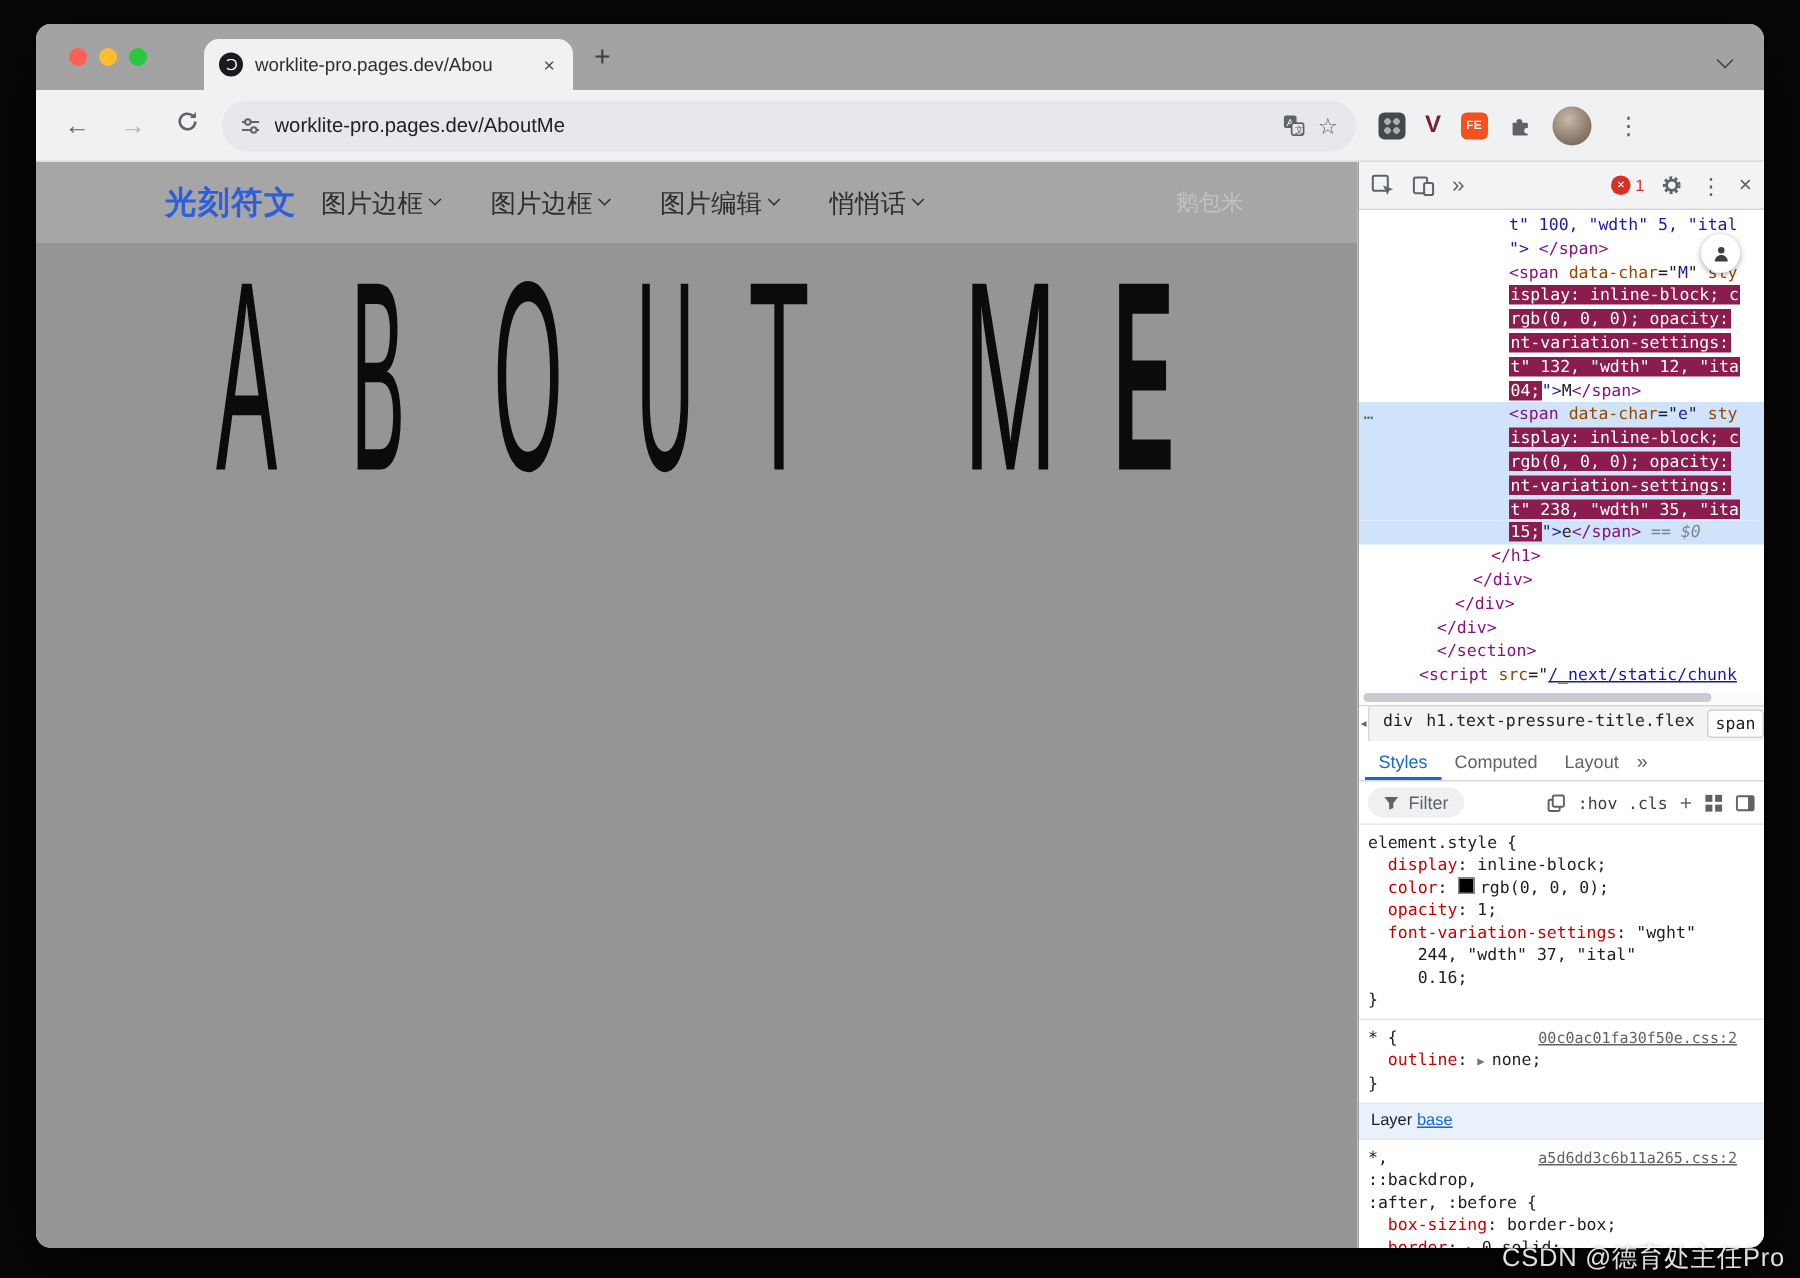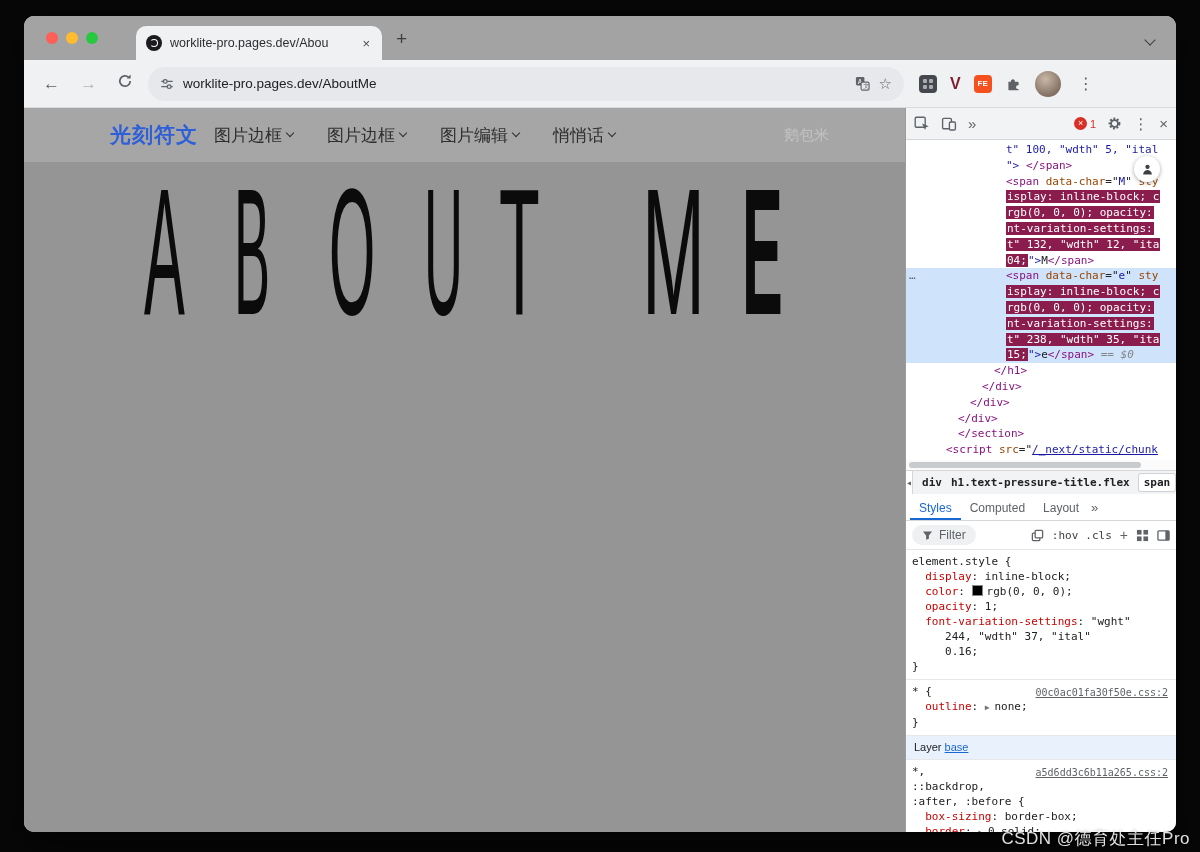--- a/index.html
+++ b/index.html
@@ -123,21 +123,21 @@
   .toggles{margin-left:auto;display:flex;align-items:center;gap:8px;
            font-family:"DejaVu Sans Mono",monospace;font-size:11px;color:#3c4043;}
   .plus{font-size:14px;color:#5f6368;font-family:"Liberation Sans",sans-serif;}
 
   .dt-styles{flex:1;overflow:hidden;font-family:"DejaVu Sans Mono",monospace;
              font-size:11px;line-height:15px;color:#202124;}
   .sblock{border-bottom:1px solid #e6e8ea;padding:4px 6px 5px;}
   .sline{white-space:pre;position:relative;}
   .s-sel{color:#202124}.s-prop{color:var(--prop-red)}.s-v{color:#202124}
   .s-arrow{color:#777;font-size:8px;}
-  .css-link{position:absolute;right:2px;top:1px;color:#5f6368;text-decoration:underline;font-size:10px;}
+  .css-link{position:absolute;right:12px;top:1px;color:#5f6368;text-decoration:underline;font-size:10px;}
   .layer-row{background:#e9f1fc;padding:4px 8px;border-bottom:1px solid #e6e8ea;
              font-family:"Liberation Sans",sans-serif;font-size:11px;color:#202124;}
   .layer-link{color:var(--accent);text-decoration:underline;}
 
   .person-float{position:absolute;right:16px;top:48px;width:26px;height:26px;border-radius:50%;
                 background:#fff;box-shadow:0 1px 4px rgba(0,0,0,.35);display:flex;
                 align-items:center;justify-content:center;z-index:5;}
 
   .watermark{position:absolute;right:10px;bottom:2px;font-size:17px;color:rgba(255,255,255,.88);
              letter-spacing:.5px;z-index:9;text-shadow:0 0 3px rgba(0,0,0,.4);}
@@ -289,21 +289,21 @@
           <div class="eline" style="padding-left: 52px;"><span class="c-tag">&lt;/section&gt;</span></div>
           <div class="eline" style="padding-left: 40px;"><span class="c-tag">&lt;script</span><span class="c-n"> </span><span class="c-attr">src</span><span class="c-n">="</span><span class="c-link">/_next/static/chunk</span></div>
         </div>
 
       <div class="dt-hscroll">
           <div class="thumb"></div>
         </div>
 
       <div class="dt-crumbs">
         <span class="crumb-nav">◂</span>
-        <span style="display:flex;gap:9px;align-items:center;font-weight:bold;">
+        <span style="display:flex;gap:9px;">
             <span class="crumb">div</span>
             <span class="crumb">h1.text-pressure-title.flex</span>
             <span class="crumb active">span</span>
           </span>
 
       </div>
 
       <div class="dt-tabs">
         <span style="display:flex;">
             <span class="dtab active">Styles</span>

